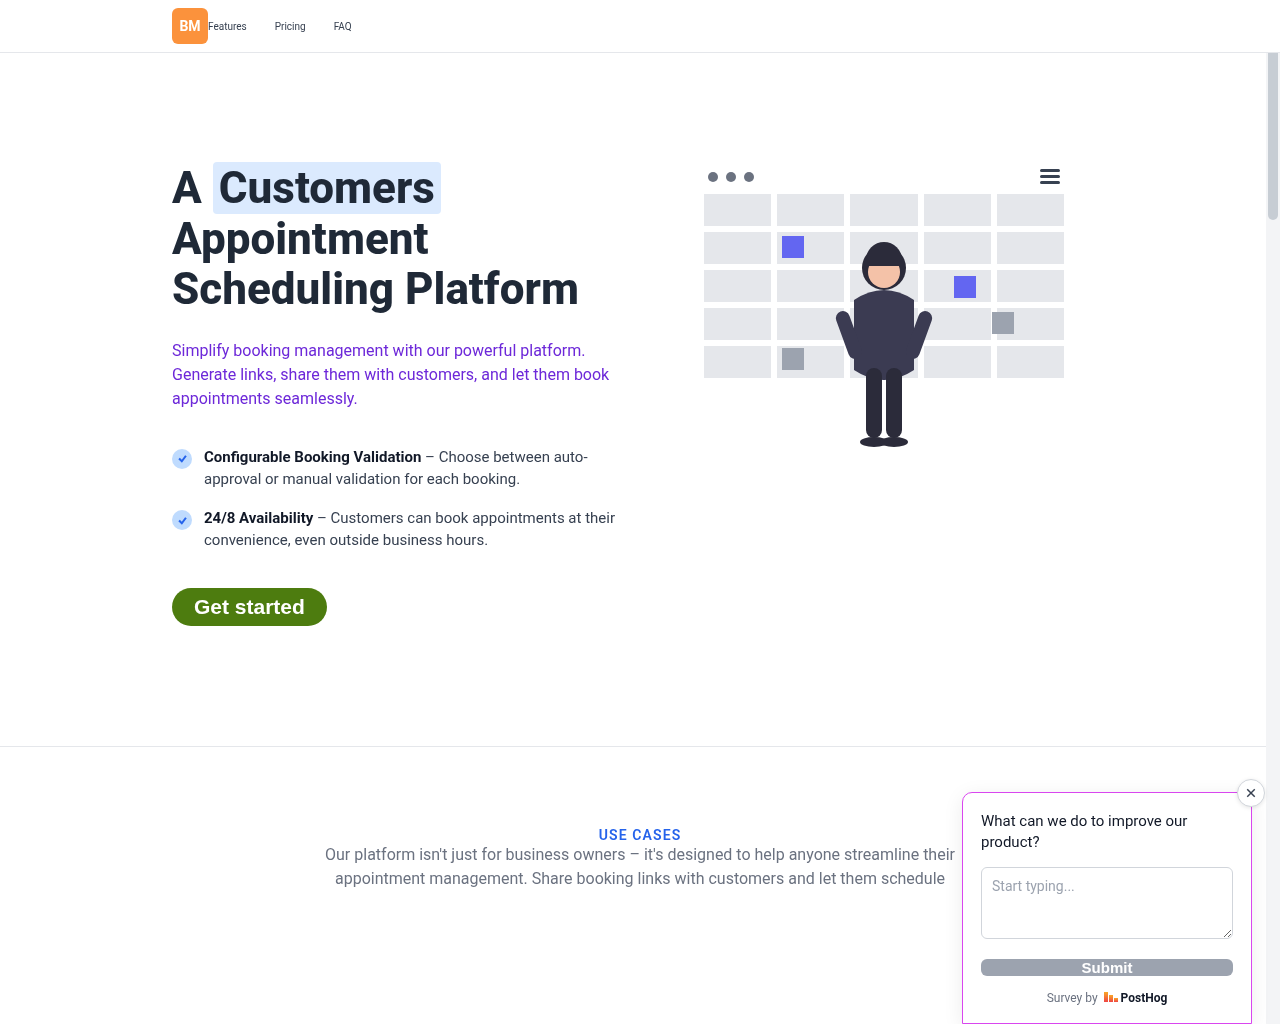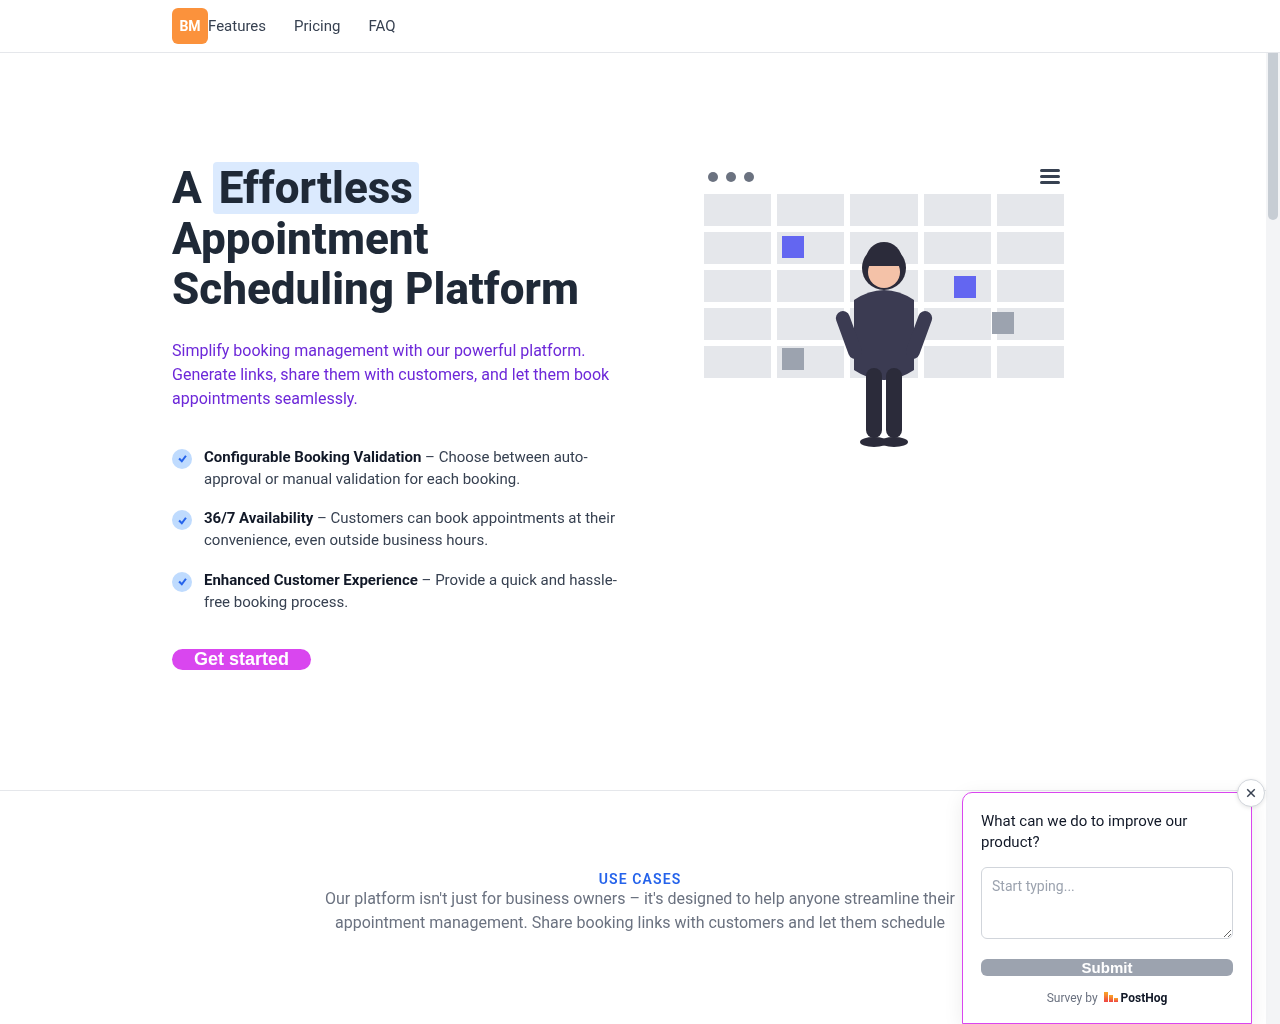--- a/index.html
+++ b/index.html
@@ -3,36 +3,36 @@
 <meta charset="utf-8">
 <style>
 * { margin: 0; padding: 0; box-sizing: border-box; }
 body { font-family: -apple-system, BlinkMacSystemFont, "Segoe UI", Roboto, Helvetica, Arial, sans-serif; color: #1f2937; background: #fff; }
 
 
 .nav { position: sticky; top: 0; background: #fff; border-bottom: 1px solid #e5e7eb; }
 .nav-inner { max-width: 960px; margin: 0 auto; height: 52px; display: flex; align-items: center; padding: 0 12px; }
 .logo { width: 36px; height: 36px; background: #fb923c; border-radius: 6px; display: flex; align-items: center; justify-content: center; font-weight: 700; color: #fff; font-size: 14px; }
 .nav-links { display: flex; gap: 28px; }
-.nav-links a { color: #374151; text-decoration: none; font-size: 15px; }
+.nav-links a { color: #374151; text-decoration: none; font-size: 10px; }
 
 
 .hero { max-width: 960px; margin: 0 auto; padding: 110px 12px 120px; display: flex; gap: 40px; align-items: flex-start; }
 .hero-left { flex: 1 1 50%; }
 .hero-right { flex: 1 1 50%; display:flex; justify-content:center; }
 h1 { font-size: 44px; font-weight: 800; line-height: 1.15; margin-bottom: 24px; }
 .hl { background: #dbeafe; padding: 0 6px; border-radius: 4px; }
 .sub { color: #6d28d9; font-size: 16px; line-height: 1.5; max-width: 440px; margin-bottom: 36px; }
 .features { list-style: none; margin-bottom: 36px; }
 .features li { display: flex; gap: 12px; margin-bottom: 18px; font-size: 15px; line-height: 1.45; color:#374151; }
 .features li .txt { flex:1; }
 .features li strong { color:#111827; }
 .check { flex: 0 0 20px; width: 20px; height: 20px; border-radius: 50%; background: #bfdbfe; display: flex; align-items: center; justify-content: center; margin-top:2px; }
 .check svg { width: 11px; height: 11px; stroke: #2563eb; stroke-width: 3; fill: none; }
-.cta { display: inline-block; background: #d946ef; color: #fff; font-weight: 600; font-size: 18px; padding: 0 22px; border-radius: 9999px; border: none; cursor: pointer; }
+.cta { display: inline-block; background: #4d7c0f; color: #fff; font-weight: 600; font-size: 21px; padding: 7px 22px; border-radius: 9999px; border: none; cursor: pointer; }
 
 
 .illus { width: 360px; }
 .illus-head { display:flex; justify-content:space-between; align-items:center; padding: 6px 4px 10px; }
 .dots { display: flex; gap: 8px; }
 .dots span { width: 10px; height: 10px; border-radius: 50%; background: #6b7280; display:block; }
 .hamb { width: 20px; display:flex; flex-direction:column; gap:3px; }
 .hamb span { height:3px; background:#374151; border-radius:2px; }
 .grid { display:grid; grid-template-columns: repeat(5, 1fr); gap:6px; position:relative; }
 .cell { background:#e5e7eb; height:32px; }
@@ -77,48 +77,40 @@
       <a href="#">Features</a>
       <a href="#">Pricing</a>
       <a href="#">FAQ</a>
     </div>
   </div>
 </nav>
 
 <section class="hero">
   <div class="hero-left">
     <h1>
-      <span>A </span><span class="hl">Effortless</span><span> Appointment Scheduling Platform</span>
+      <span>A </span><span class="hl">Customers</span><span> Appointment Scheduling Platform</span>
     </h1>
     <p class="sub">Simplify booking management with our powerful platform. Generate links, share them with customers, and let them book appointments seamlessly.</p>
 
     <ul class="features">
       <li>
         <span class="check">
             <svg viewBox="0 0 16 16">
               <polyline points="3,8 7,12 13,4"></polyline>
             </svg>
           </span>
         <span class="txt"><strong>Configurable Booking Validation</strong><span> – Choose between auto-approval or manual validation for each booking.</span></span>
       </li>
       <li>
         <span class="check">
             <svg viewBox="0 0 16 16">
               <polyline points="3,8 7,12 13,4"></polyline>
             </svg>
           </span>
-        <span class="txt"><strong>36/7 Availability</strong><span> – Customers can book appointments at their convenience, even outside business hours.</span></span>
-      </li>
-      <li>
-        <span class="check">
-            <svg viewBox="0 0 16 16">
-              <polyline points="3,8 7,12 13,4"></polyline>
-            </svg>
-          </span>
-        <span class="txt"><strong>Enhanced Customer Experience</strong><span> – Provide a quick and hassle-free booking process.</span></span>
+        <span class="txt"><strong>24/8 Availability</strong><span> – Customers can book appointments at their convenience, even outside business hours.</span></span>
       </li>
     </ul>
 
     <button class="cta">Get started</button>
   </div>
 
   <div class="hero-right">
     <div class="illus">
       <div class="illus-head">
         <div class="dots">

